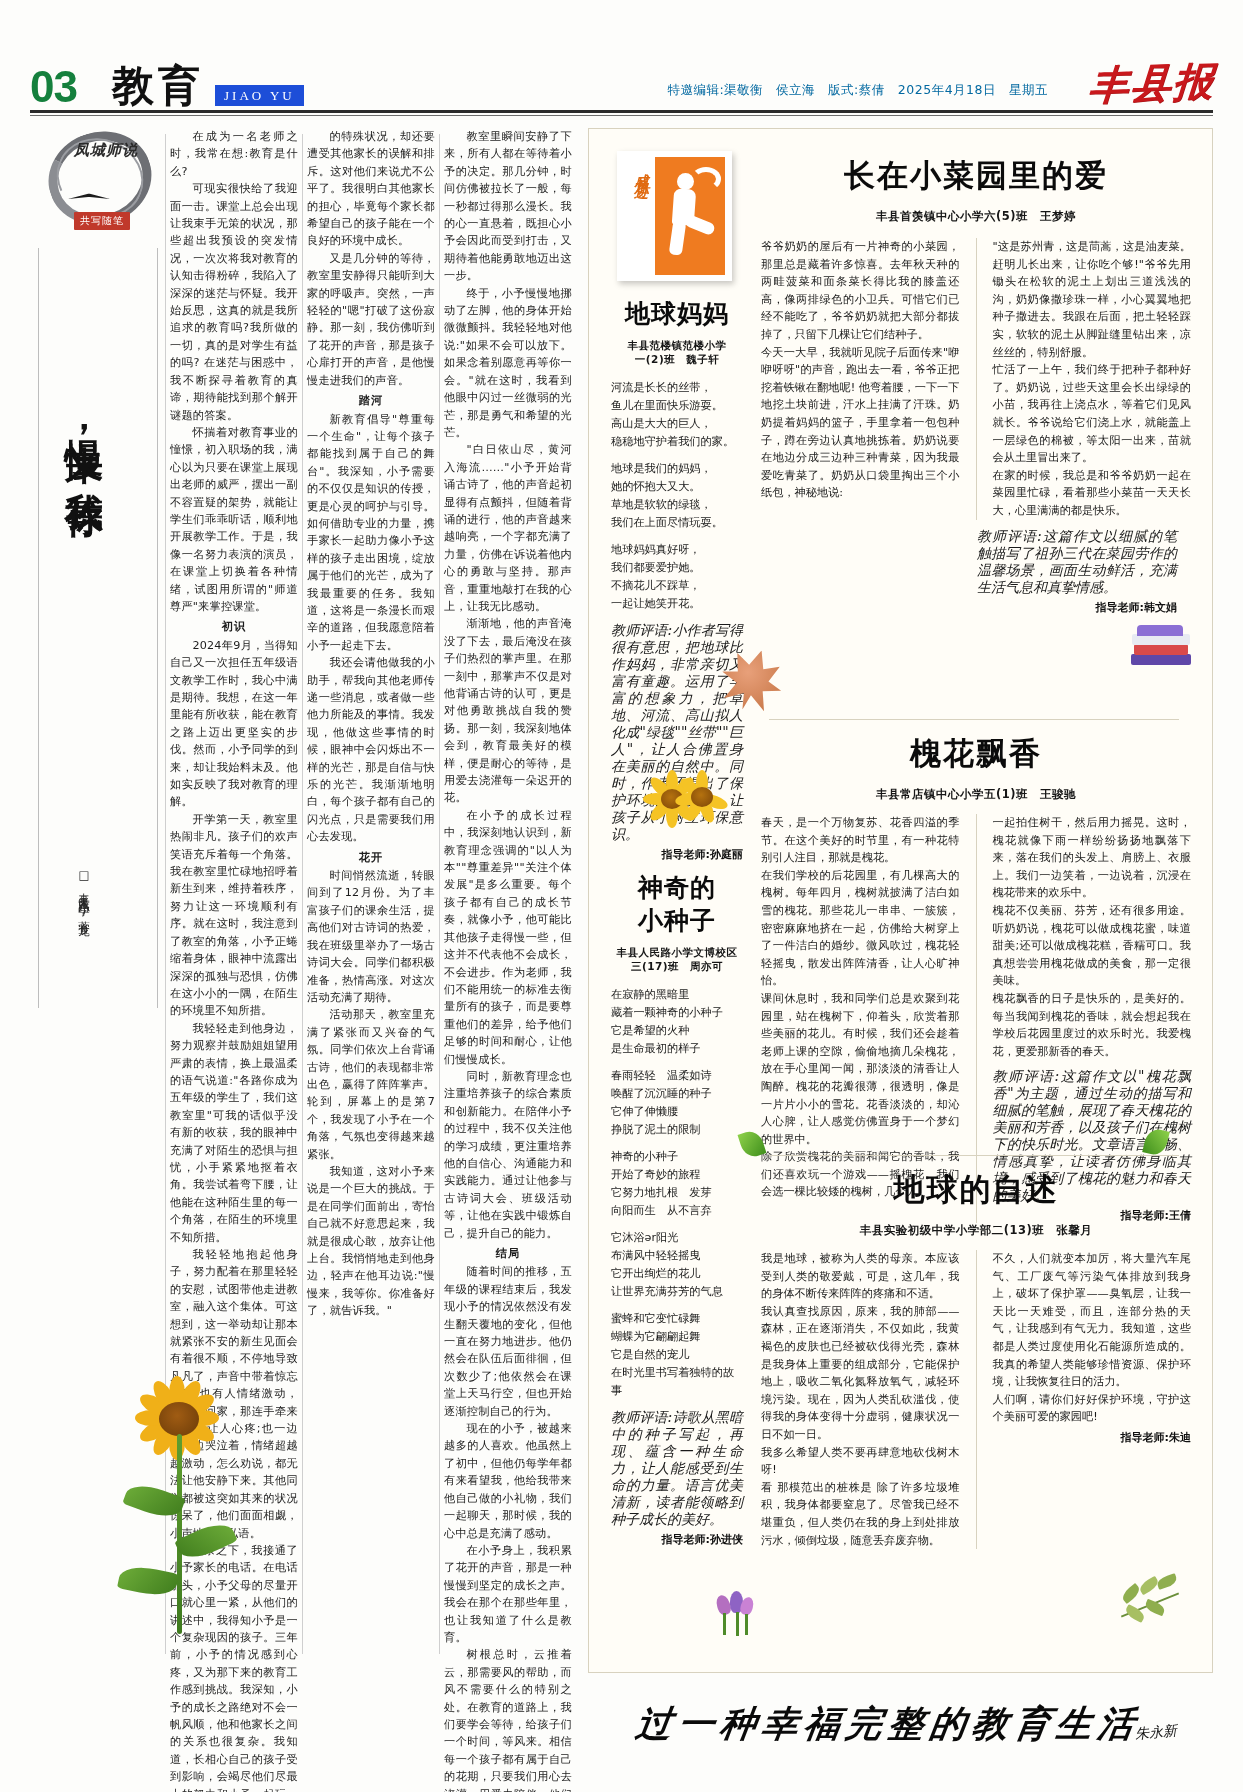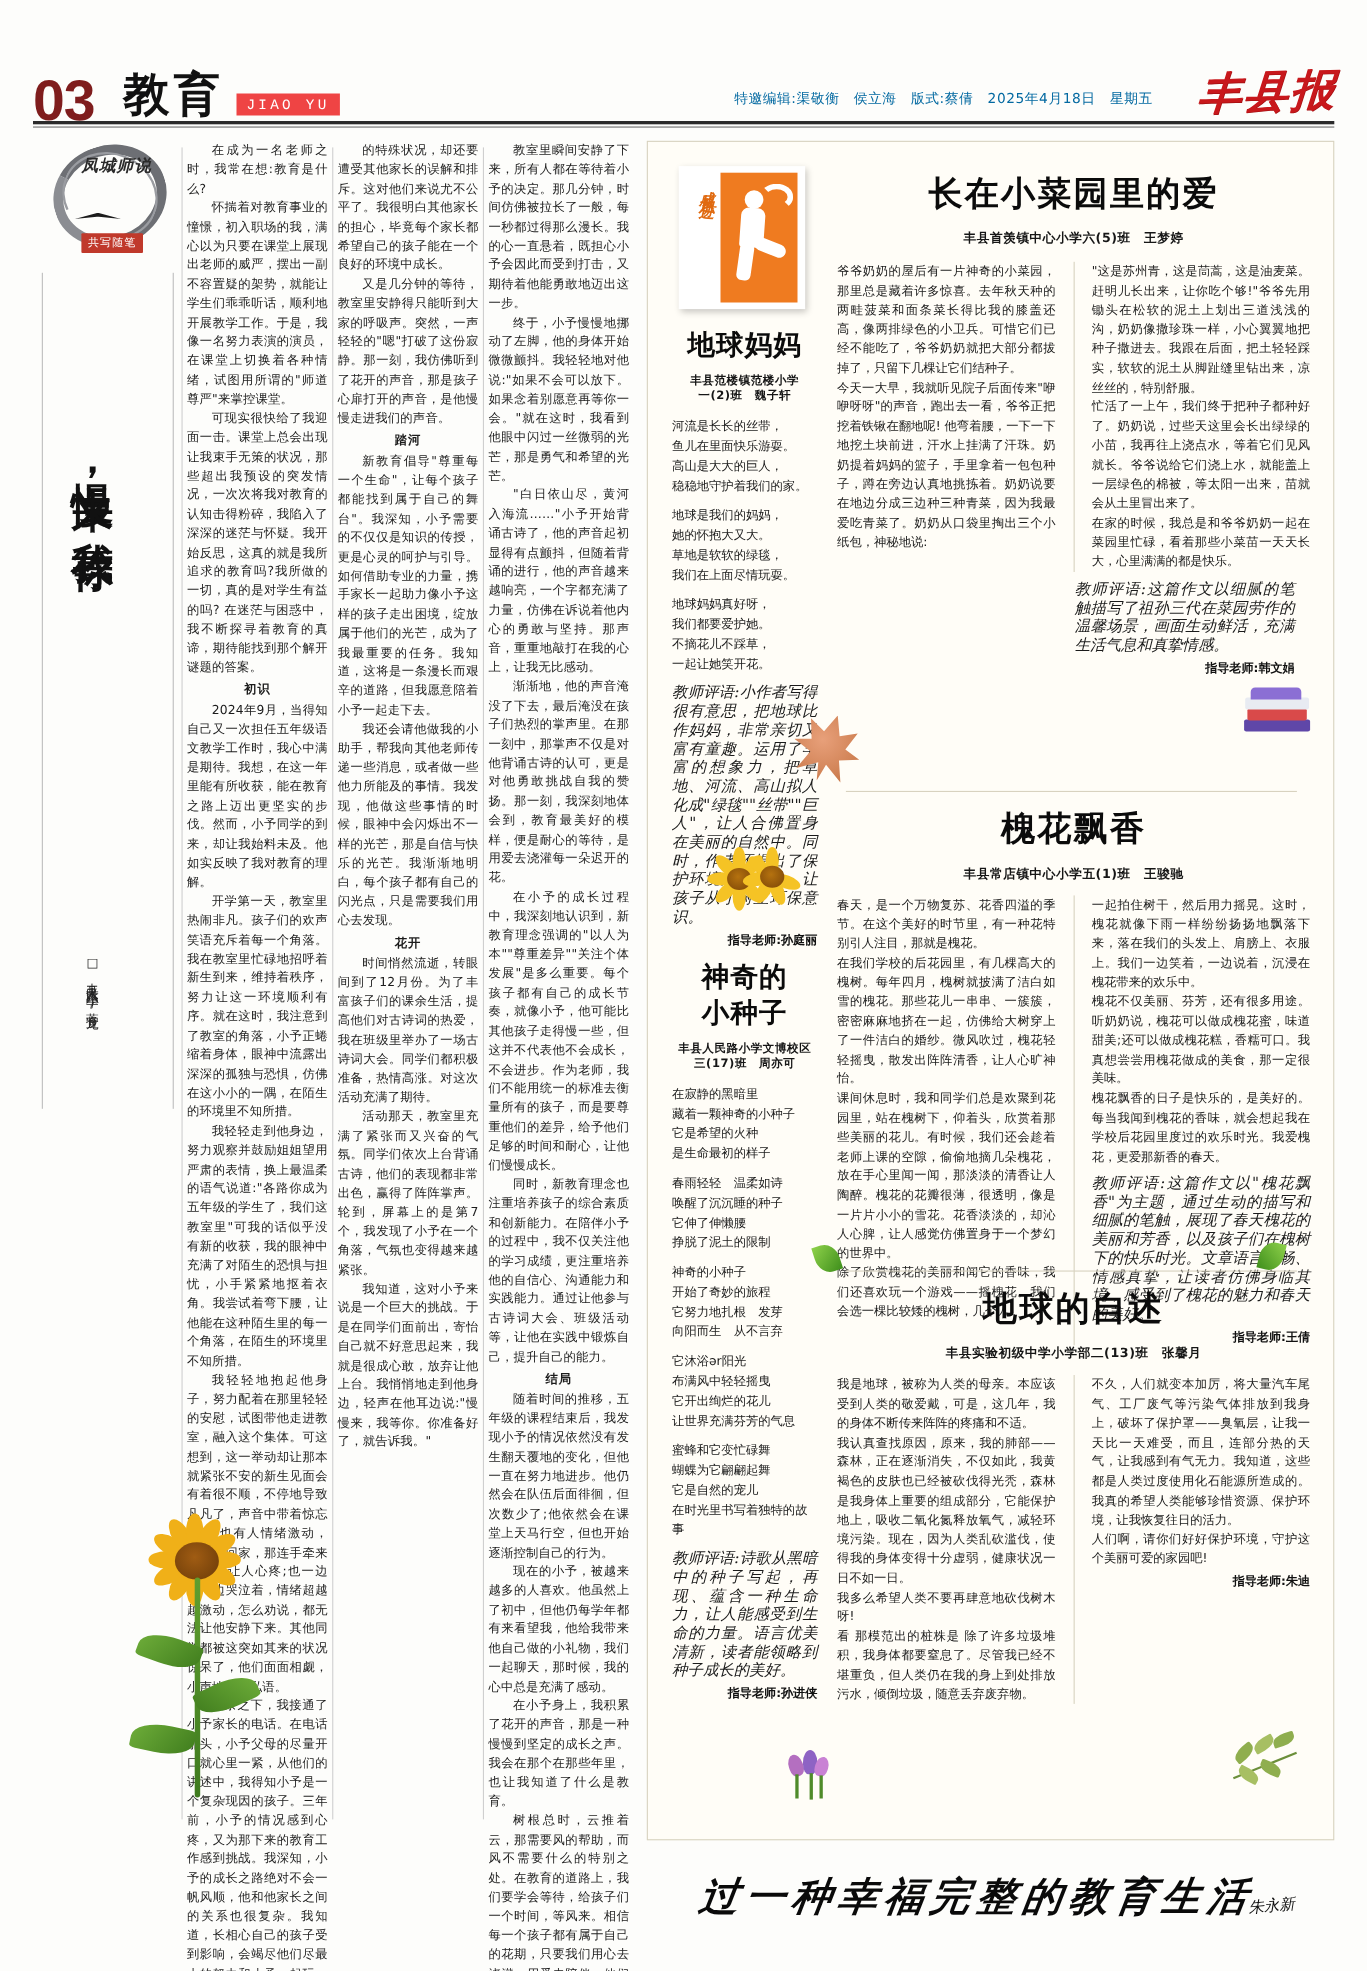--- a/index.html
+++ b/index.html
@@ -13,33 +13,33 @@
     overflow:hidden;
   }
 
   
   #masthead {
     position:absolute; left:0; top:0; width:1243px; height:115px;
   }
   #page-no {
     position:absolute; left:30px; top:62px;
     font-family:"Liberation Sans", sans-serif;
-    font-weight:bold; font-size:52px; color:#7f1d1d;
+    font-weight:bold; font-size:44px; color:#15803d;
     letter-spacing:-1px;
   }
   #section-title {
     position:absolute; left:112px; top:58px;
     font-family:"DejaVu Sans", sans-serif;
     font-weight:bold; font-size:42px; color:#111;
     letter-spacing:4px;
   }
   #section-pinyin {
     position:absolute; left:215px; top:85px;
-    background:#ef4444; color:#fff;
-    font-family:Liberation Mono, monospace;
+    background:#1d4ed8; color:#fff;
+    font-family:Liberation Serif, serif;
     font-size:13px; letter-spacing:3px;
     padding:3px 9px 2px 9px;
     text-align:center;
   }
   #masthead-info {
     position:absolute; right:195px; top:82px;
     font-family:"DejaVu Sans", sans-serif;
     font-size:12.5px; color:#0369a1;
     letter-spacing:0.5px; white-space:nowrap;
   }
@@ -302,22 +302,22 @@
   <div id="headline-box"></div>
   <div id="headline-vert">慢慢来，我等你</div>
   <div id="byline-vert">□丰县人民路小学　蒋宜龙</div>
 
   <div class="colrule" style="left:135px;"></div>
   <div class="colrule" style="left:272px;"></div>
   <div class="colrule" style="left:409px;"></div>
 
   <div class="lcol" id="lc1">
     <p>在成为一名老师之时，我常在想:教育是什么?</p>
+    <p>可现实很快给了我迎面一击。课堂上总会出现让我束手无策的状况，那些超出我预设的突发情况，一次次将我对教育的认知击得粉碎，我陷入了深深的迷茫与怀疑。我开始反思，这真的就是我所追求的教育吗?我所做的一切，真的是对学生有益的吗? 在迷茫与困惑中，我不断探寻着教育的真谛，期待能找到那个解开谜题的答案。</p>
     <p>怀揣着对教育事业的憧憬，初入职场的我，满心以为只要在课堂上展现出老师的威严，摆出一副不容置疑的架势，就能让学生们乖乖听话，顺利地开展教学工作。于是，我像一名努力表演的演员，在课堂上切换着各种情绪，试图用所谓的"师道尊严"来掌控课堂。</p>
-    <p>可现实很快给了我迎面一击。课堂上总会出现让我束手无策的状况，那些超出我预设的突发情况，一次次将我对教育的认知击得粉碎，我陷入了深深的迷茫与怀疑。我开始反思，这真的就是我所追求的教育吗?我所做的一切，真的是对学生有益的吗? 在迷茫与困惑中，我不断探寻着教育的真谛，期待能找到那个解开谜题的答案。</p>
     <p class="sub">初识</p>
     <p>2024年9月，当得知自己又一次担任五年级语文教学工作时，我心中满是期待。我想，在这一年里能有所收获，能在教育之路上迈出更坚实的步伐。然而，小予同学的到来，却让我始料未及。他如实反映了我对教育的理解。</p>
     <p>开学第一天，教室里热闹非凡。孩子们的欢声笑语充斥着每一个角落。我在教室里忙碌地招呼着新生到来，维持着秩序，努力让这一环境顺利有序。就在这时，我注意到了教室的角落，小予正蜷缩着身体，眼神中流露出深深的孤独与恐惧，仿佛在这小小的一隅，在陌生的环境里不知所措。</p>
     <p>我轻轻走到他身边，努力观察并鼓励姐姐望用严肃的表情，换上最温柔的语气说道:"各路你成为五年级的学生了，我们这教室里"可我的话似乎没有新的收获，我的眼神中充满了对陌生的恐惧与担忧，小手紧紧地抠着衣角。我尝试着弯下腰，让他能在这种陌生里的每一个角落，在陌生的环境里不知所措。</p>
     <p>我轻轻地抱起他身子，努力配着在那里轻轻的安慰，试图带他走进教室，融入这个集体。可这想到，这一举动却让那本就紧张不安的新生见面会有着很不顺，不停地导致凡凡了，声音中带着惊忘不安;也有人情绪激动，嚷着要回家，那连手牵来的声音让人心疼;也一边说一边哭泣着，情绪超越越激动，怎么劝说，都无法让他安静下来。其他同学都被这突如其来的状况惊呆了，他们面面相觑，小声地窃窃私语。</p>
     <p>无奈之下，我接通了小予家长的电话。在电话那头，小予父母的尽量开口就心里一紧，从他们的讲述中，我得知小予是一个复杂现因的孩子。三年前，小予的情况感到心疼，又为那下来的教育工作感到挑战。我深知，小予的成长之路绝对不会一帆风顺，他和他家长之间的关系也很复杂。我知道，长相心自己的孩子受到影响，会竭尽他们尽最大的努力和小予一起玩，成为他路上的引路人。</p>
 
   </div>
 
   <div class="lcol" id="lc2">

